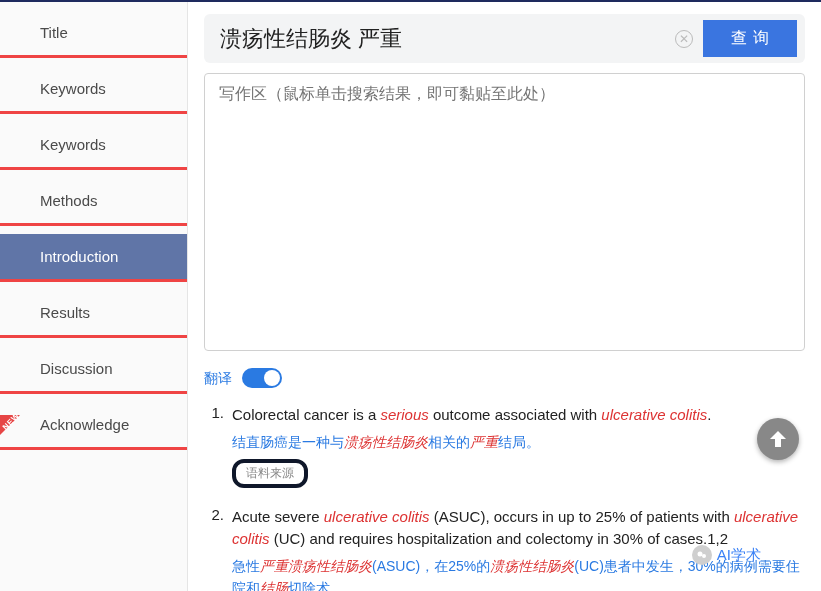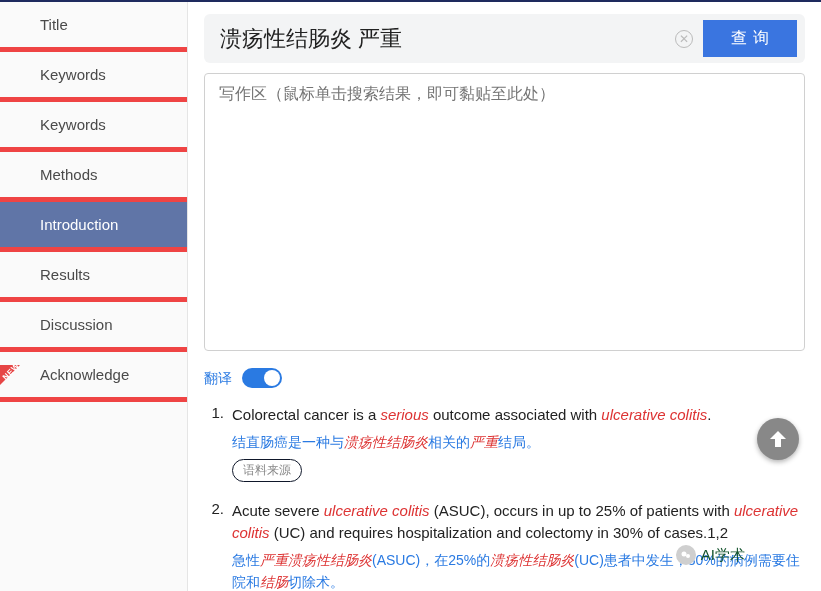--- a/index.html
+++ b/index.html
@@ -16,25 +16,26 @@
     .container { display: flex; height: 100%; }
     .sidebar {
       width: 188px;
       flex-shrink: 0;
       background: #fafafa;
       border-right: 1px solid #e5e5e5;
       position: relative;
     }
     .sidebar-item {
       padding: 14px 0 14px 40px;
-      border-bottom: 5px solid #ef4444;
+      border-bottom: 3px solid #ef4444;
       font-size: 15px;
       color: #4a4a4a;
       cursor: pointer;
       position: relative;
+      margin-top: 8px;
     }
     .sidebar-item.active {
       background: #6075a7;
       color: #fff;
     }
     .new-badge {
       position: absolute;
       left: 0;
       top: 50%;
       transform: translateY(-50%);
@@ -156,21 +157,21 @@
     .result-en .hl { color: #d33; font-style: italic; }
     .result-cn {
       font-size: 14px;
       color: #2a7ae2;
       line-height: 1.6;
       margin-bottom: 6px;
     }
     .result-cn .hl { color: #d33; font-style: italic; }
     .source-btn {
       display: inline-block;
-      border: 1px solid #0f172a;
+      border: 4px solid #0f172a;
       border-radius: 12px;
       padding: 2px 10px;
       font-size: 12px;
       color: #888;
       cursor: pointer;
     }
     .scroll-top {
       position: absolute;
       right: 22px;
       top: 418px;
@@ -178,23 +179,23 @@
       background: #888;
       border-radius: 50%;
       display: flex;
       align-items: center; justify-content: center;
       cursor: pointer;
       box-shadow: 0 2px 5px rgba(0,0,0,0.3);
     }
     .scroll-top svg { fill: #fff; }
     .watermark {
       position: absolute;
-      right: 76px;
+      right: 60px;
       bottom: 26px;
-      color: #14532d;
+      color: #3b82f6;
       font-size: 15px;
       display: flex;
       align-items: center;
       gap: 5px;
       pointer-events: none;
     }
     .watermark .wx {
       width: 20px; height: 20px;
       border-radius: 50%;
       background: #cfcfcf;

